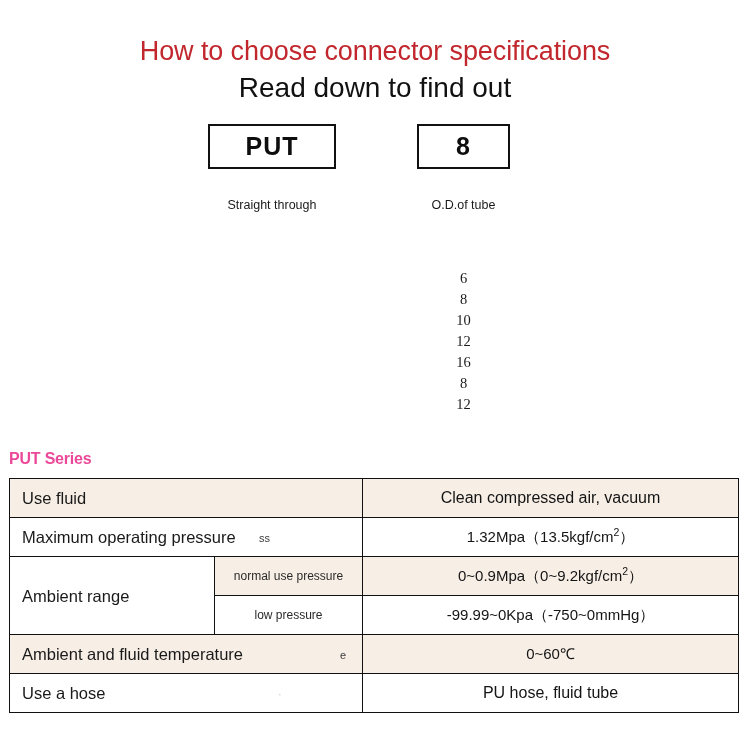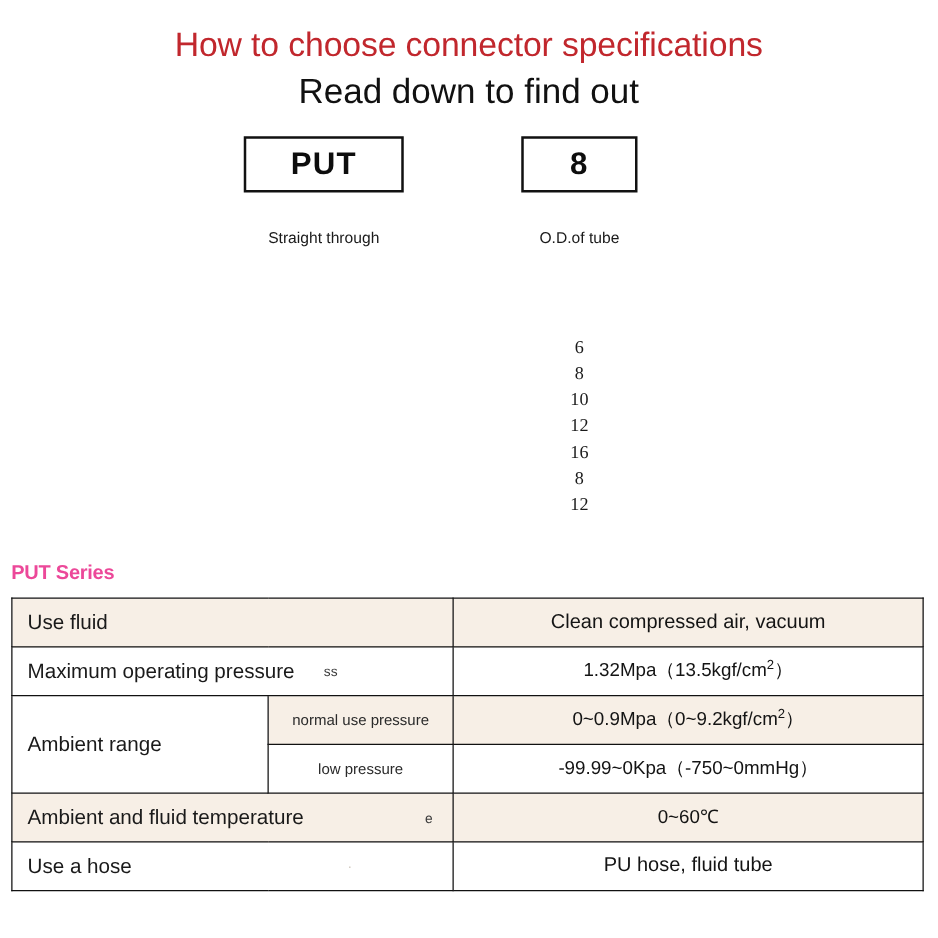--- a/index.html
+++ b/index.html
@@ -12,21 +12,21 @@
     background: #ffffff;
     font-family: "Liberation Sans", sans-serif;
     color: #1a1a1a;
     overflow: hidden;
     position: relative;
   }
 
   
   .header {
     text-align: center;
-    padding-top: 19px;
+    padding-top: 34px;
   }
   .main-title {
     color: #c1272d;
     font-size: 27px;
     font-weight: 400;
     line-height: 34px;
     margin: 0;
     letter-spacing: -0.1px;
   }
   .sub-title {
@@ -40,21 +40,21 @@
   
   .code-row {
     position: relative;
     height: 100px;
     margin-top: 22px;
   }
   .code-group {
     position: absolute;
     text-align: center;
   }
-  .code-group.group-series { left: 195px; width: 128px; }
+  .code-group.group-series { left: 208px; width: 128px; }
   .code-group.group-size   { left: 417px; width: 93px;  }
 
   .code-box {
     border: 2px solid #111111;
     background: #ffffff;
     height: 41px;
     line-height: 41px;
     font-size: 25px;
     font-weight: bold;
     letter-spacing: 1px;

